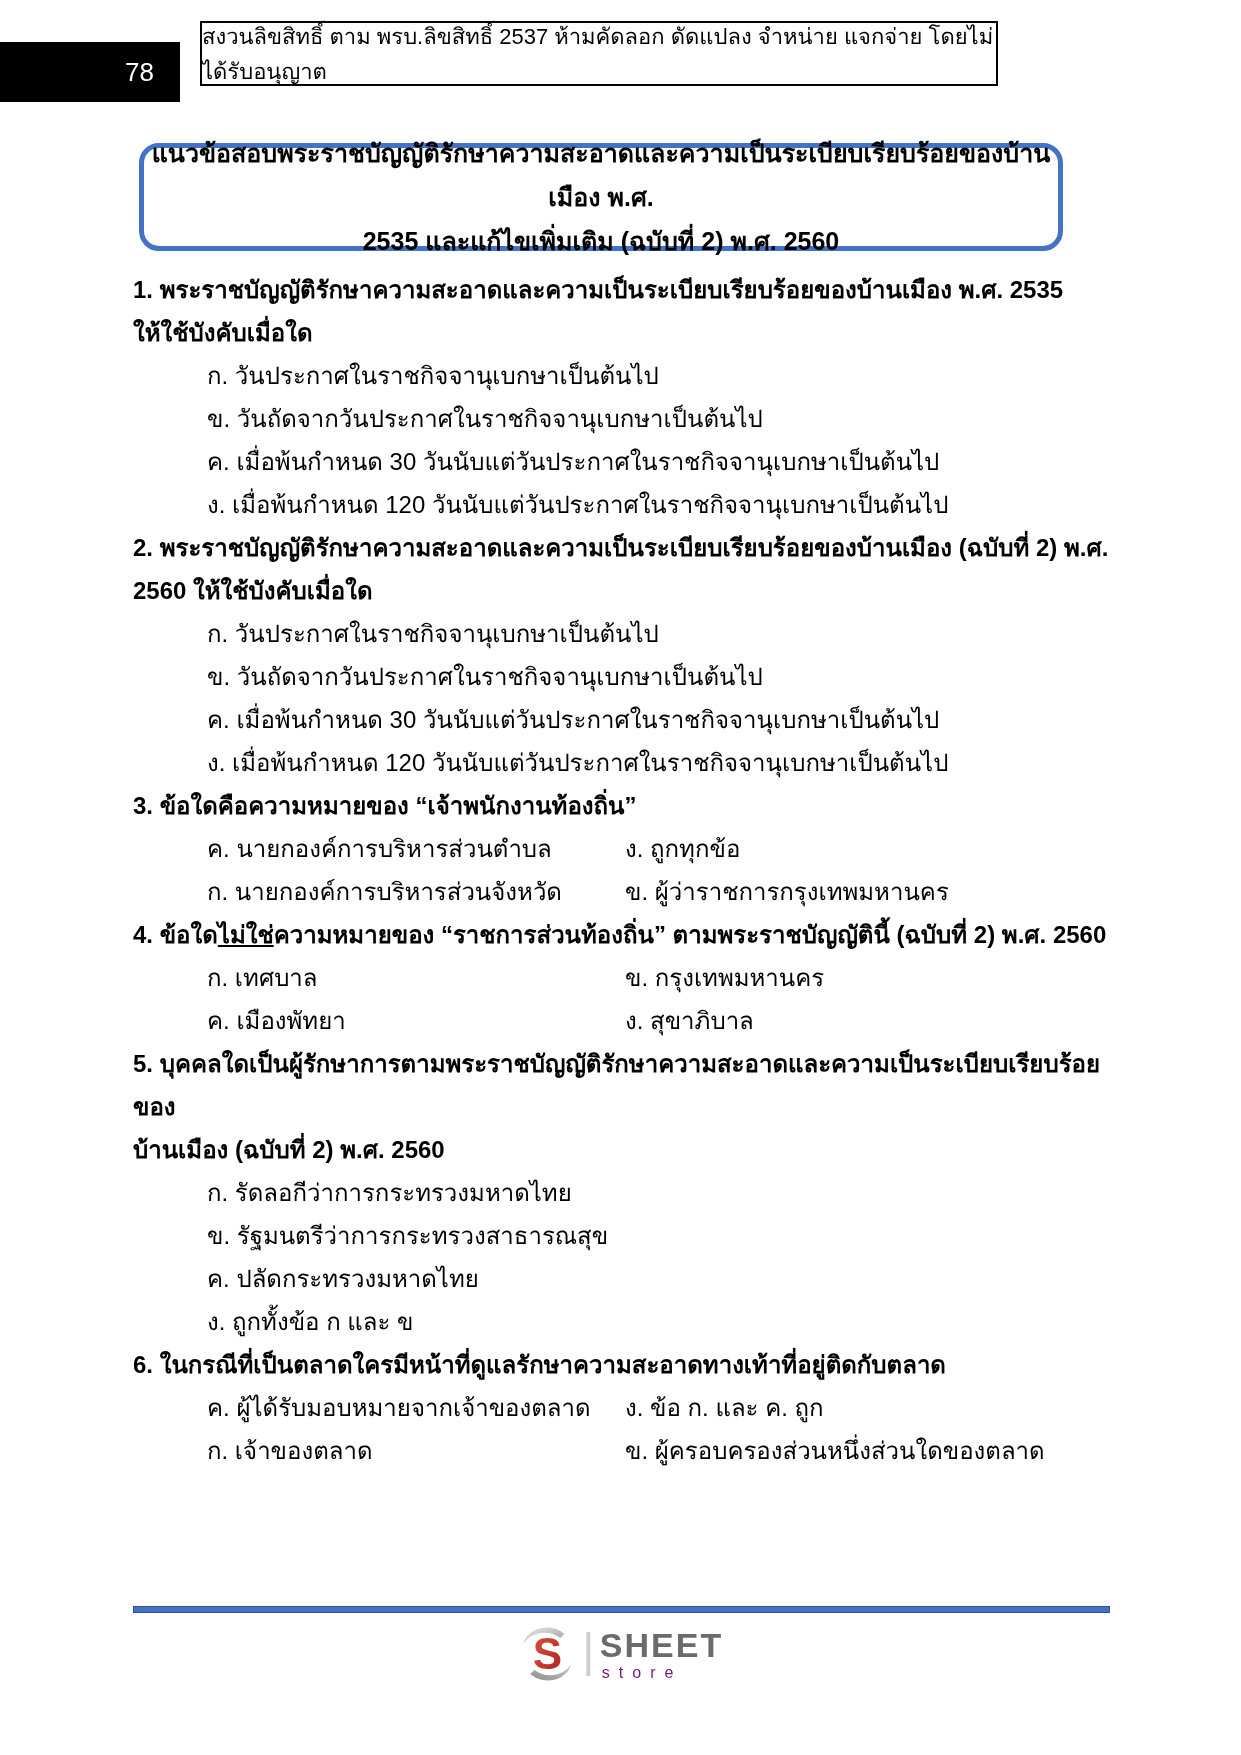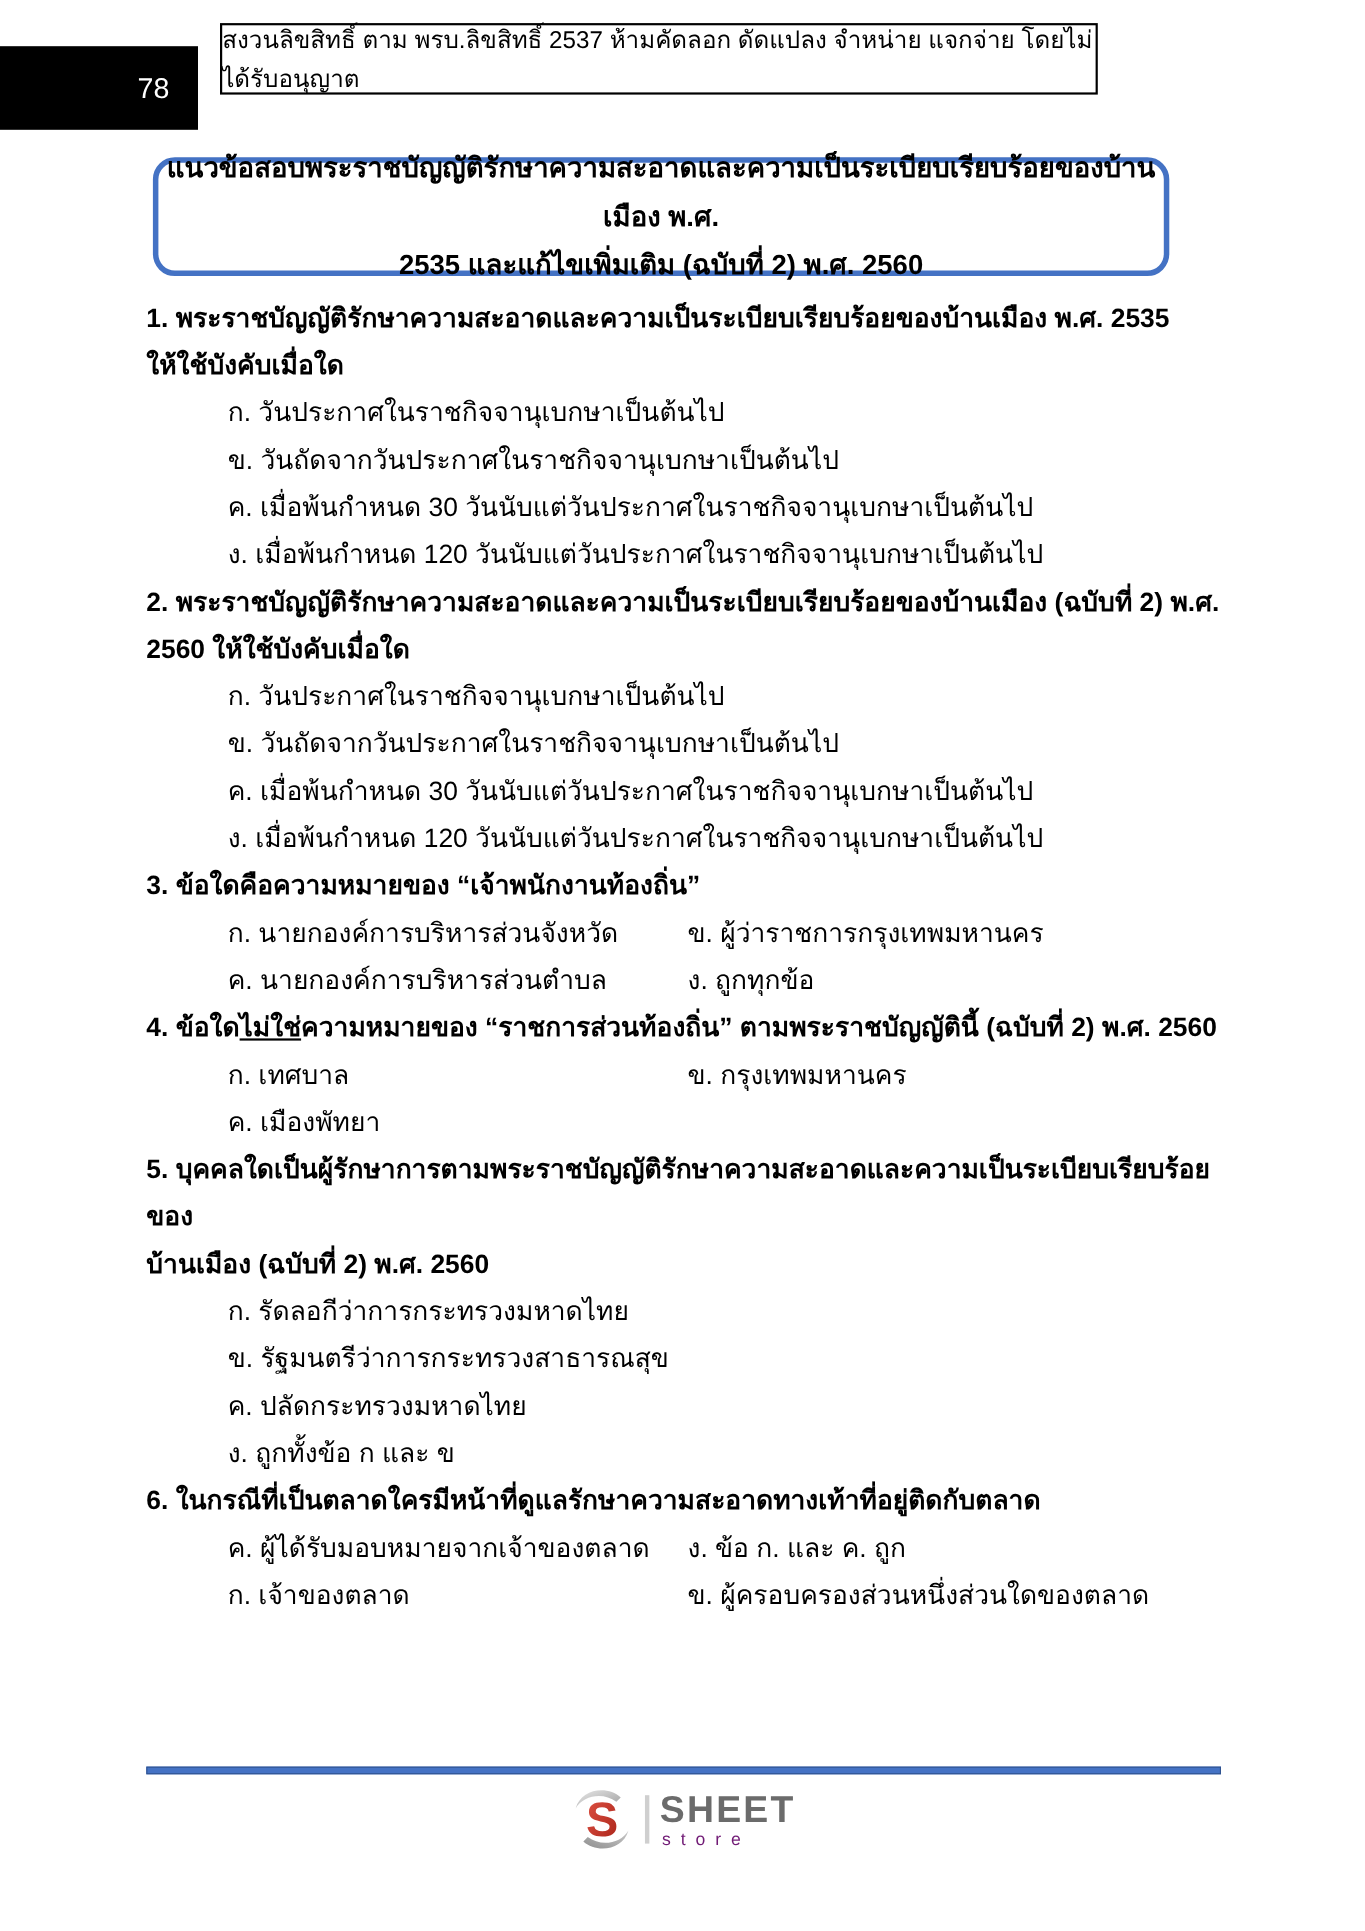--- a/index.html
+++ b/index.html
@@ -2,21 +2,21 @@
 <html><head>
 <meta charset="utf-8">
 <style>
   html,body{margin:0;padding:0;}
   body{
     width:1241px;height:1755px;position:relative;background:#ffffff;
     font-family:"Liberation Sans",sans-serif;color:#000;
   }
   
   .pageno-box{
-    position:absolute;left:0;top:42px;width:180px;height:76px;background:#000;
+    position:absolute;left:0;top:42px;width:180px;height:60px;background:#000;
     display:flex;align-items:center;justify-content:flex-end;padding-right:26px;
     box-sizing:border-box;color:#fff;font-size:26px;
   }
   .copyright-box{
     position:absolute;left:200px;top:21px;width:798px;height:65px;
     border:2px solid #000;box-sizing:border-box;
     display:flex;align-items:center;justify-content:center;
     font-size:22px;
   }
   
@@ -82,39 +82,40 @@
     <div class="q-text">2560 ให้ใช้บังคับเมื่อใด</div>
     <div class="opt">ก. วันประกาศในราชกิจจานุเบกษาเป็นต้นไป</div>
     <div class="opt">ข. วันถัดจากวันประกาศในราชกิจจานุเบกษาเป็นต้นไป</div>
     <div class="opt">ค. เมื่อพ้นกำหนด 30 วันนับแต่วันประกาศในราชกิจจานุเบกษาเป็นต้นไป</div>
     <div class="opt">ง. เมื่อพ้นกำหนด 120 วันนับแต่วันประกาศในราชกิจจานุเบกษาเป็นต้นไป</div>
   </div>
 
   <div>
     <div class="q-text">3. ข้อใดคือความหมายของ “เจ้าพนักงานท้องถิ่น”</div>
     <div class="opt-row">
+      <div class="cell-l">ค. นายกองค์การบริหารส่วนตำบล</div>
+      <div class="cell-r">ง. ถูกทุกข้อ</div>
+    </div>
+    <div class="opt-row">
       <div class="cell-l">ก. นายกองค์การบริหารส่วนจังหวัด</div>
       <div class="cell-r">ข. ผู้ว่าราชการกรุงเทพมหานคร</div>
-    </div>
-    <div class="opt-row">
-      <div class="cell-l">ค. นายกองค์การบริหารส่วนตำบล</div>
-      <div class="cell-r">ง. ถูกทุกข้อ</div>
     </div>
   </div>
 
   <div>
     <div class="q-text">
       <span>4. ข้อใด</span><span class="ul">ไม่ใช่</span><span>ความหมายของ “ราชการส่วนท้องถิ่น” ตามพระราชบัญญัตินี้ (ฉบับที่ 2) พ.ศ. 2560</span>
     </div>
     <div class="opt-row">
       <div class="cell-l">ก. เทศบาล</div>
       <div class="cell-r">ข. กรุงเทพมหานคร</div>
     </div>
     <div class="opt-row">
       <div class="cell-l">ค. เมืองพัทยา</div>
+      <div class="cell-r">ง. สุขาภิบาล</div>
     </div>
   </div>
 
   <div>
     <div class="q-text">5. บุคคลใดเป็นผู้รักษาการตามพระราชบัญญัติรักษาความสะอาดและความเป็นระเบียบเรียบร้อยของ</div>
     <div class="q-text">บ้านเมือง (ฉบับที่ 2) พ.ศ. 2560</div>
     <div class="opt">ก. รัดลอกีว่าการกระทรวงมหาดไทย</div>
     <div class="opt">ข. รัฐมนตรีว่าการกระทรวงสาธารณสุข</div>
     <div class="opt">ค. ปลัดกระทรวงมหาดไทย</div>
     <div class="opt">ง. ถูกทั้งข้อ ก และ ข</div>

